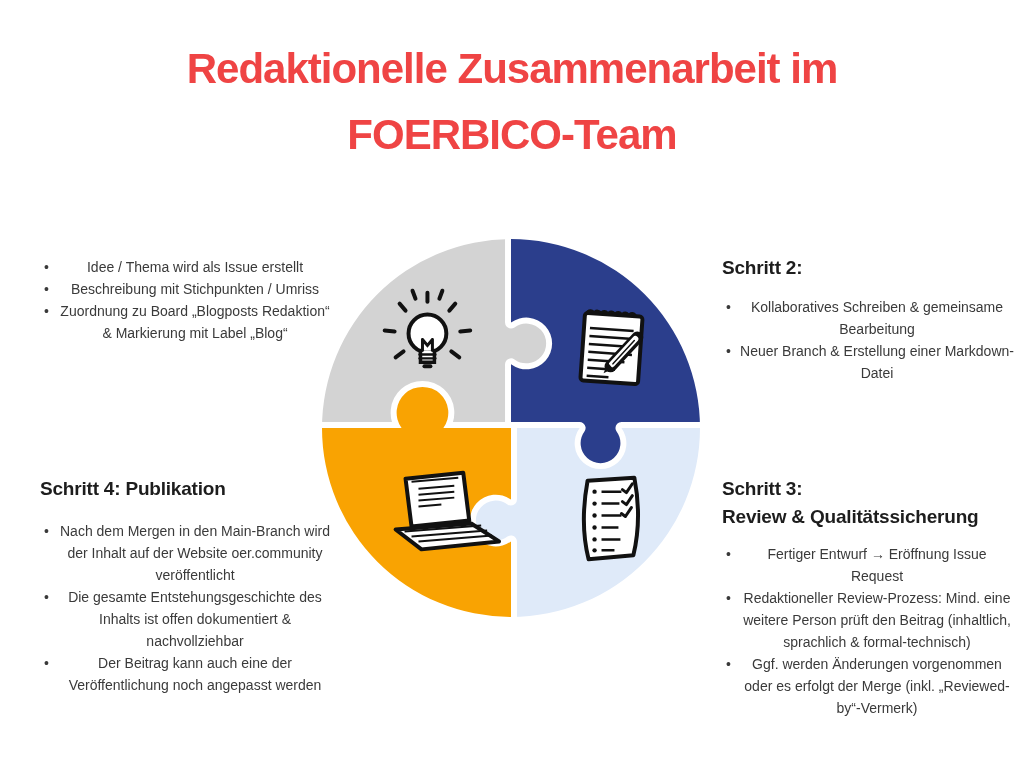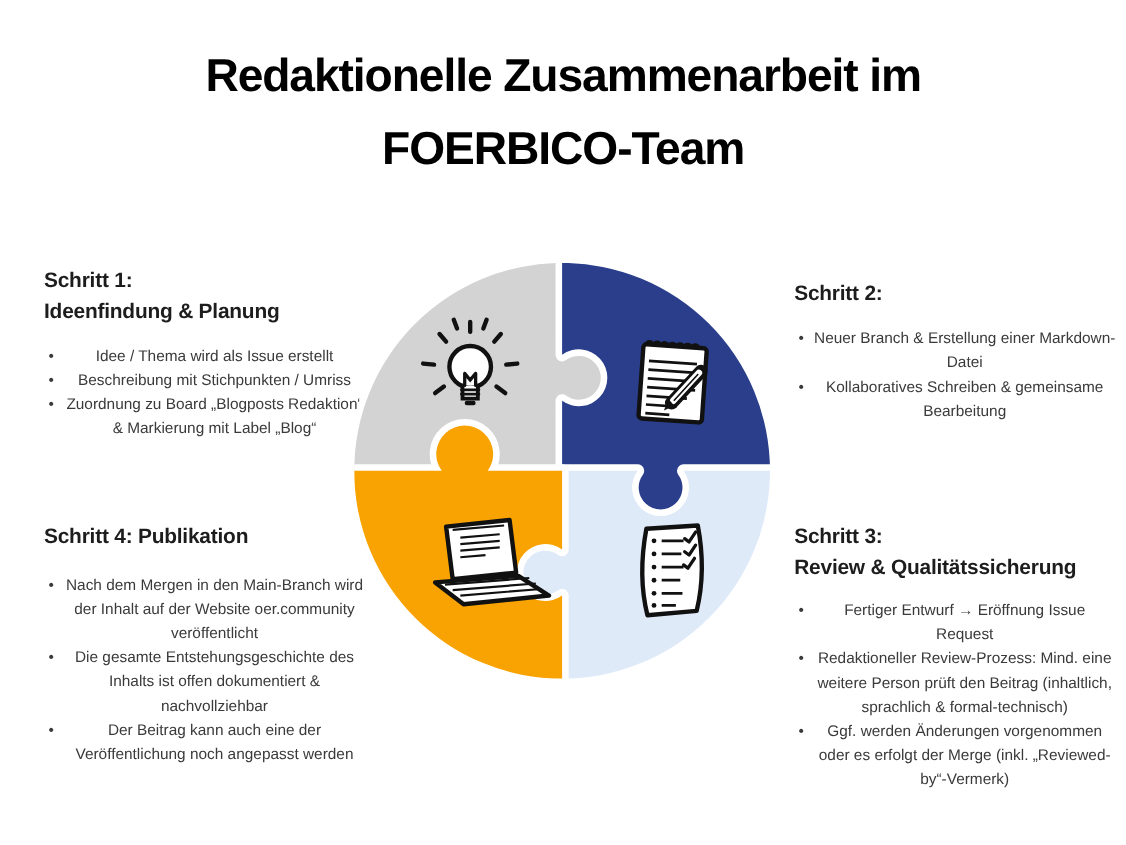--- a/index.html
+++ b/index.html
@@ -1,19 +1,19 @@
 <!DOCTYPE html>
 <html><head>
 <meta charset="utf-8">
 <style>
   html,body{margin:0;padding:0;background:#ffffff;}
   .page{position:relative;width:1024px;height:768px;background:#ffffff;overflow:hidden;
         font-family:"Liberation Sans", sans-serif;}
   .title{position:absolute;left:0;top:36px;width:1024px;text-align:center;
-         font-weight:bold;font-size:42px;line-height:66px;color:#000000;letter-spacing:-1px;}
+         font-weight:bold;font-size:42px;line-height:66px;color:#ef4444;letter-spacing:-1px;}
   .step{position:absolute;width:292px;}
   .step h2{margin:0;font-size:19px;line-height:28px;font-weight:bold;color:#1d1d1d;letter-spacing:-0.2px;}
   .step ul{margin:14px 0 0 0;padding:0 0 0 18px;list-style:none;text-align:center;}
   .step li{position:relative;font-size:14px;line-height:22px;color:#3a3a3a;}
   .step li::before{content:"\2022";position:absolute;left:-14px;top:0;color:#3a3a3a;}
   #step1{left:40px;top:242px;}
   #step2{left:722px;top:254px;}
   #step3{left:722px;top:475px;}
   #step3 ul{margin-top:12px;}
   #step4{left:40px;top:475px;}
@@ -24,38 +24,34 @@
 <body>
 
 <div class="page">
 
   <div class="title">
     <div>Redaktionelle Zusammenarbeit im</div>
     <div>FOERBICO-Team</div>
   </div>
 
   <div class="step" id="step1">
-    <h2>
-      <span>Schritt 1:</span><br>
-      <span>Ideenfindung &amp; Planung</span>
-    </h2>
     <ul>
       <li>Idee / Thema wird als Issue erstellt</li>
       <li>Beschreibung mit Stichpunkten / Umriss</li>
       <li>Zuordnung zu Board „Blogposts Redaktion“ &amp; Markierung mit Label „Blog“</li>
     </ul>
   </div>
 
   <div class="step" id="step2">
     <h2>
       <span>Schritt 2:</span><br>
     </h2>
     <ul>
+      <li>Kollaboratives Schreiben &amp; gemeinsame Bearbeitung</li>
       <li>Neuer Branch &amp; Erstellung einer Markdown-Datei</li>
-      <li>Kollaboratives Schreiben &amp; gemeinsame Bearbeitung</li>
     </ul>
   </div>
 
   <div class="step" id="step3">
     <h2>
       <span>Schritt 3:</span><br>
       <span>Review &amp; Qualitätssicherung</span>
     </h2>
     <ul>
       <li>Fertiger Entwurf → Eröffnung Issue Request</li>

